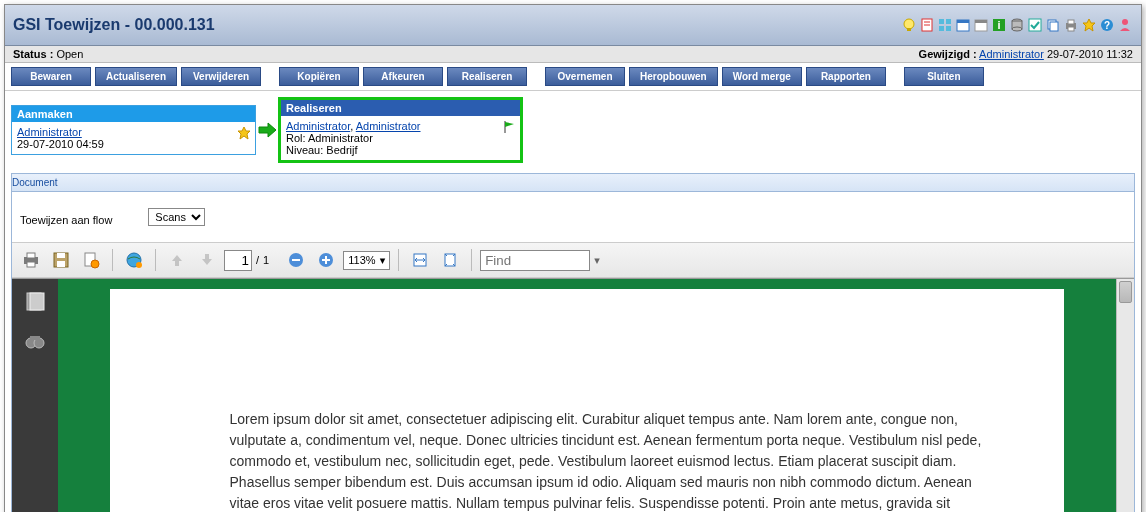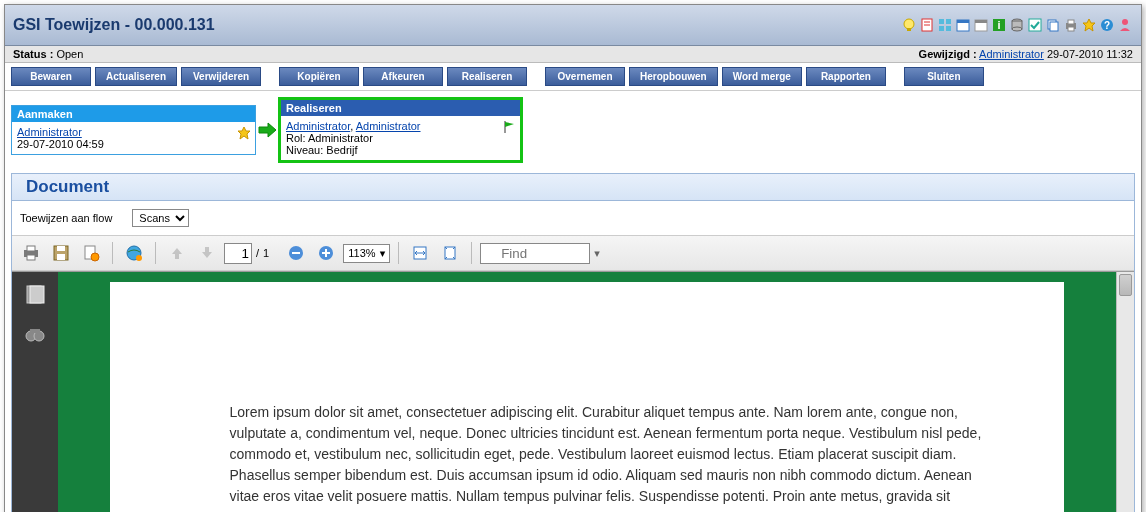--- a/index.html
+++ b/index.html
@@ -23,30 +23,30 @@
 .wf-card { border: 1px solid #3ba0e0; width: 245px; font-size: 11px; }
 .wf-card-green { border: 3px solid #14c314; }
 .wf-header { background: #1e9be8; color: #fff; font-weight: bold; padding: 2px 5px; font-size: 11px; }
 .wf-header-green { background: #2b5db0; }
 .wf-body { background: #fff; padding: 4px 5px; position: relative; }
 .wf-body a { color: #0645ad; text-decoration: underline; }
 .wf-flag { position: absolute; right: 4px; top: 4px; width: 14px; height: 14px; }
 .arrow-icon { width: 22px; height: 22px; align-self: center; }
 
 .doc-section { margin: 4px 6px 6px 6px; border: 1px solid #9cb7d9; }
-.doc-hdr { background: linear-gradient(#e8f0fb,#d6e4f6); color: #1a4fa0; font-weight: bold; font-size: 17px; padding: 3px 14px; border-bottom: 1px solid #9cb7d9; }
-.doc-filter { padding: 8px 8px; font-size: 11px; display: flex; align-items: center; gap: 20px; }
+.doc-hdr { background: linear-gradient(#e8f0fb,#d6e4f6); color: #1a4fa0; font-weight: normal; font-size: 10px; padding: 3px 0; border-bottom: 1px solid #9cb7d9; }
+.doc-filter { padding: 16px 8px; font-size: 11px; display: flex; align-items: flex-end; gap: 36px; }
 .doc-filter select { font-size: 11px; border: 1px solid #888; background: #fff; padding: 1px 2px; }
 
 .viewer-toolbar { background: linear-gradient(#f5f5f5,#e7e7e7); border-top: 1px solid #ccc; border-bottom: 1px solid #ccc; padding: 4px 6px; display: flex; align-items: center; gap: 4px; font-size: 11px; }
 .viewer-toolbar .sep { width:1px; height:22px; background:#bbb; margin:0 4px; }
 .tb-btn { width: 26px; height: 26px; display: flex; align-items: center; justify-content: center; border-radius: 3px; cursor: pointer; }
 .page-input { width: 28px; text-align: right; border:1px solid #888; padding:2px; }
 .zoom-box { border:1px solid #888; padding:2px 4px; background:#fff; display:flex; align-items:flex-start; gap:4px; }
-.find-box { border:1px solid #888; padding:2px 20px; background:#fff; width: 110px; color:#be185d; }
+.find-box { border:1px solid #888; padding:2px 4px; background:#fff; width: 110px; color:#be185d; }
 
 .viewer-body { display: flex; height: 270px; position: relative; border-top:1px solid #999; }
 .viewer-side { width: 46px; background: #3a3a3a; display: flex; flex-direction: column; align-items: center; padding-top: 12px; gap: 18px; }
 .viewer-page { flex: 1; background: #15803d; overflow: hidden; padding: 10px 10px 0 10px; position: relative; }
 .page-paper { background: #fff; margin: 0 auto; width: 92%; padding: 120px 80px 20px 120px; font-size: 14px; line-height: 1.5; color: #333; font-family: Georgia, serif; }
 .vscroll { width: 18px; background: #e8e8e8; position: relative; border-left:1px solid #bbb; }
 .vscroll-thumb { position:absolute; top:2px; left:2px; right:2px; height:22px; background: linear-gradient(#d0d0d0,#b8b8b8); border:1px solid #999; border-radius:2px; }
 
 svg { display:block; }
 </style>

